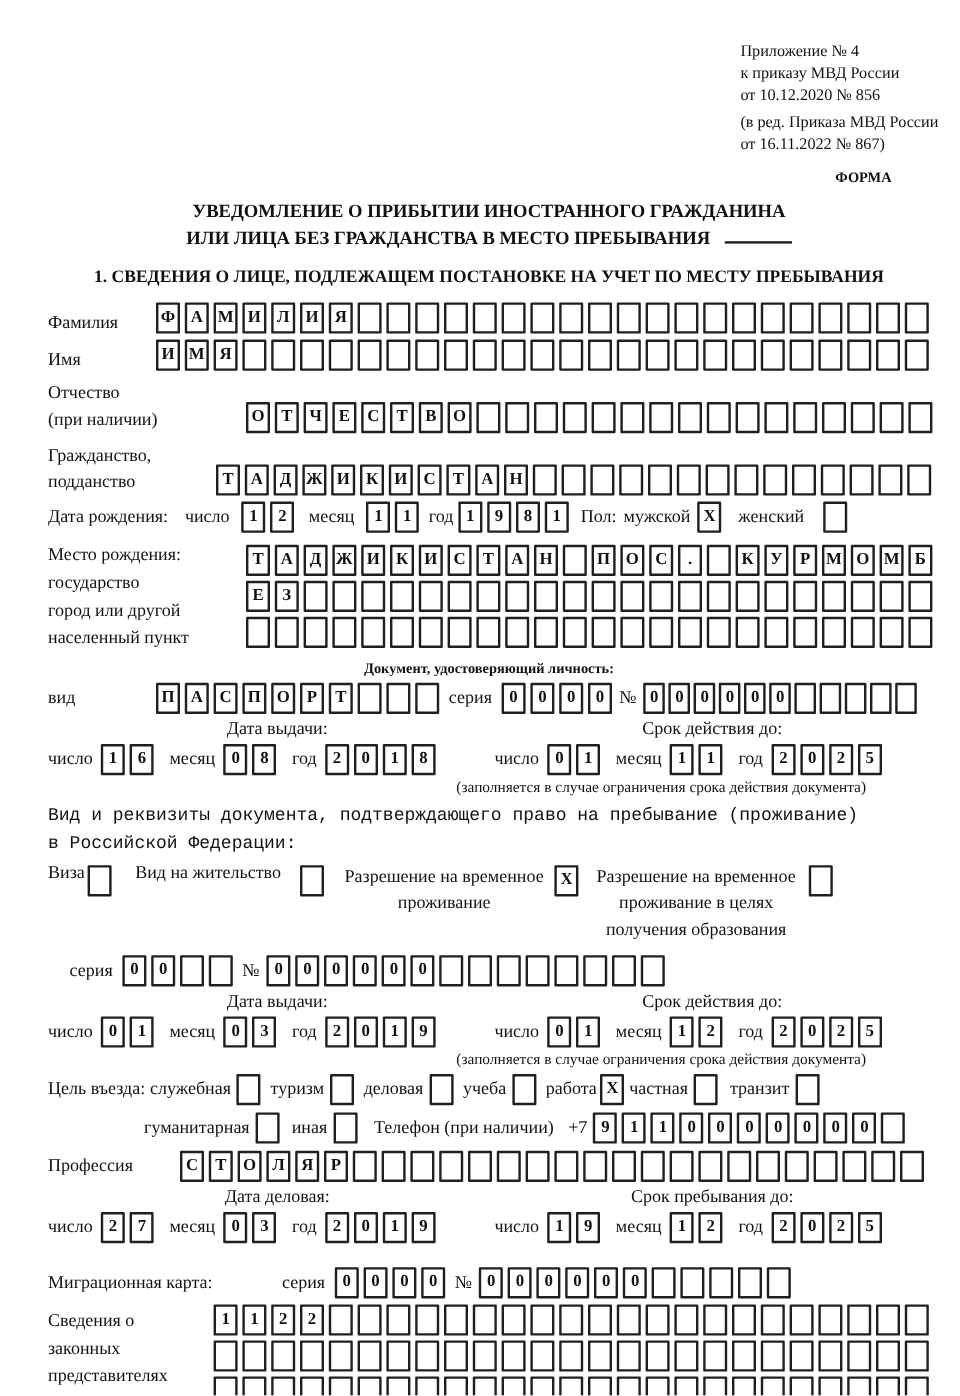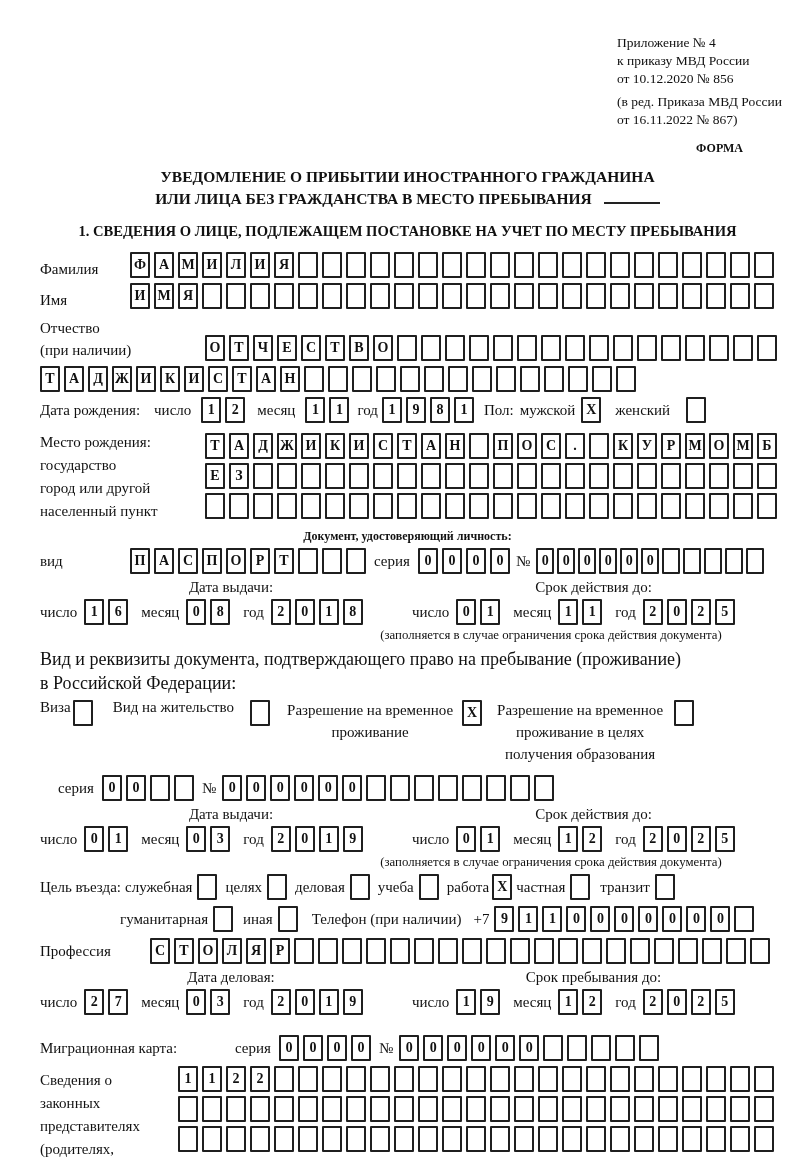--- a/index.html
+++ b/index.html
@@ -42,21 +42,21 @@
   .dcols{display:flex;}
   .dcol-l{width:372px;flex:0 0 372px;}
   .dcol-r{flex:1 1 auto;}
   .dhead{text-align:center;font-size:15px;margin-bottom:3px;}
   .dhead-l{padding-left:10px;}
   .dline{display:flex;align-items:center;white-space:nowrap;}
   .dline .t{margin-right:7px;}
   .dline .cells{margin-right:13px;}
   .dnote{width:448px;margin-left:auto;text-align:center;font-size:12.8px;margin-top:3px;}
 
-  .para{font-size:18px;line-height:24px;margin:2px 0 2px 0;}
+  .para{font-size:15px;line-height:24px;margin:2px 0 2px 0;font-family:Liberation Mono, monospace;}
 
   .permits{display:flex;align-items:flex-start;font-size:15px;margin:4px 0 10px 0;}
   .optblock{text-align:center;line-height:22px;}
   .permits .cells{margin-top:1px;}
 
   .purpose{display:flex;align-items:center;font-size:15px;margin-bottom:6px;white-space:nowrap;}
   .purpose .cells{margin-left:5px;}
 
   .repwrap{display:flex;align-items:flex-start;font-size:15px;}
 </style>
@@ -174,20 +174,24 @@
         <span class="cell"></span>
         <span class="cell"></span>
         <span class="cell"></span>
         <span class="cell"></span>
         <span class="cell"></span>
         <span class="cell"></span>
       </span>
   </div>
 
   <div class="frow">
+    <span class="lbl w140 lblock">
+      <span style="display:block">Гражданство,</span>
+      <span style="display:block">подданство</span>
+    </span>
     <span class="cells">
         <span class="cell">Т</span>
         <span class="cell">А</span>
         <span class="cell">Д</span>
         <span class="cell">Ж</span>
         <span class="cell">И</span>
         <span class="cell">К</span>
         <span class="cell">И</span>
         <span class="cell">С</span>
         <span class="cell">Т</span>
@@ -525,21 +529,21 @@
     </div>
     <div class="dnote">(заполняется в случае ограничения срока действия документа)</div>
   </div>
 
   <div class="purpose">
     <span>Цель въезда:</span>
     <span class="ml4">служебная</span>
     <span class="cells">
         <span class="cell"></span>
       </span>
-    <span class="ml8">целях</span>
+    <span class="ml8">туризм</span>
     <span class="cells">
         <span class="cell"></span>
       </span>
     <span class="ml8">деловая</span>
     <span class="cells">
         <span class="cell"></span>
       </span>
     <span class="ml8">учеба</span>
     <span class="cells">
         <span class="cell"></span>

